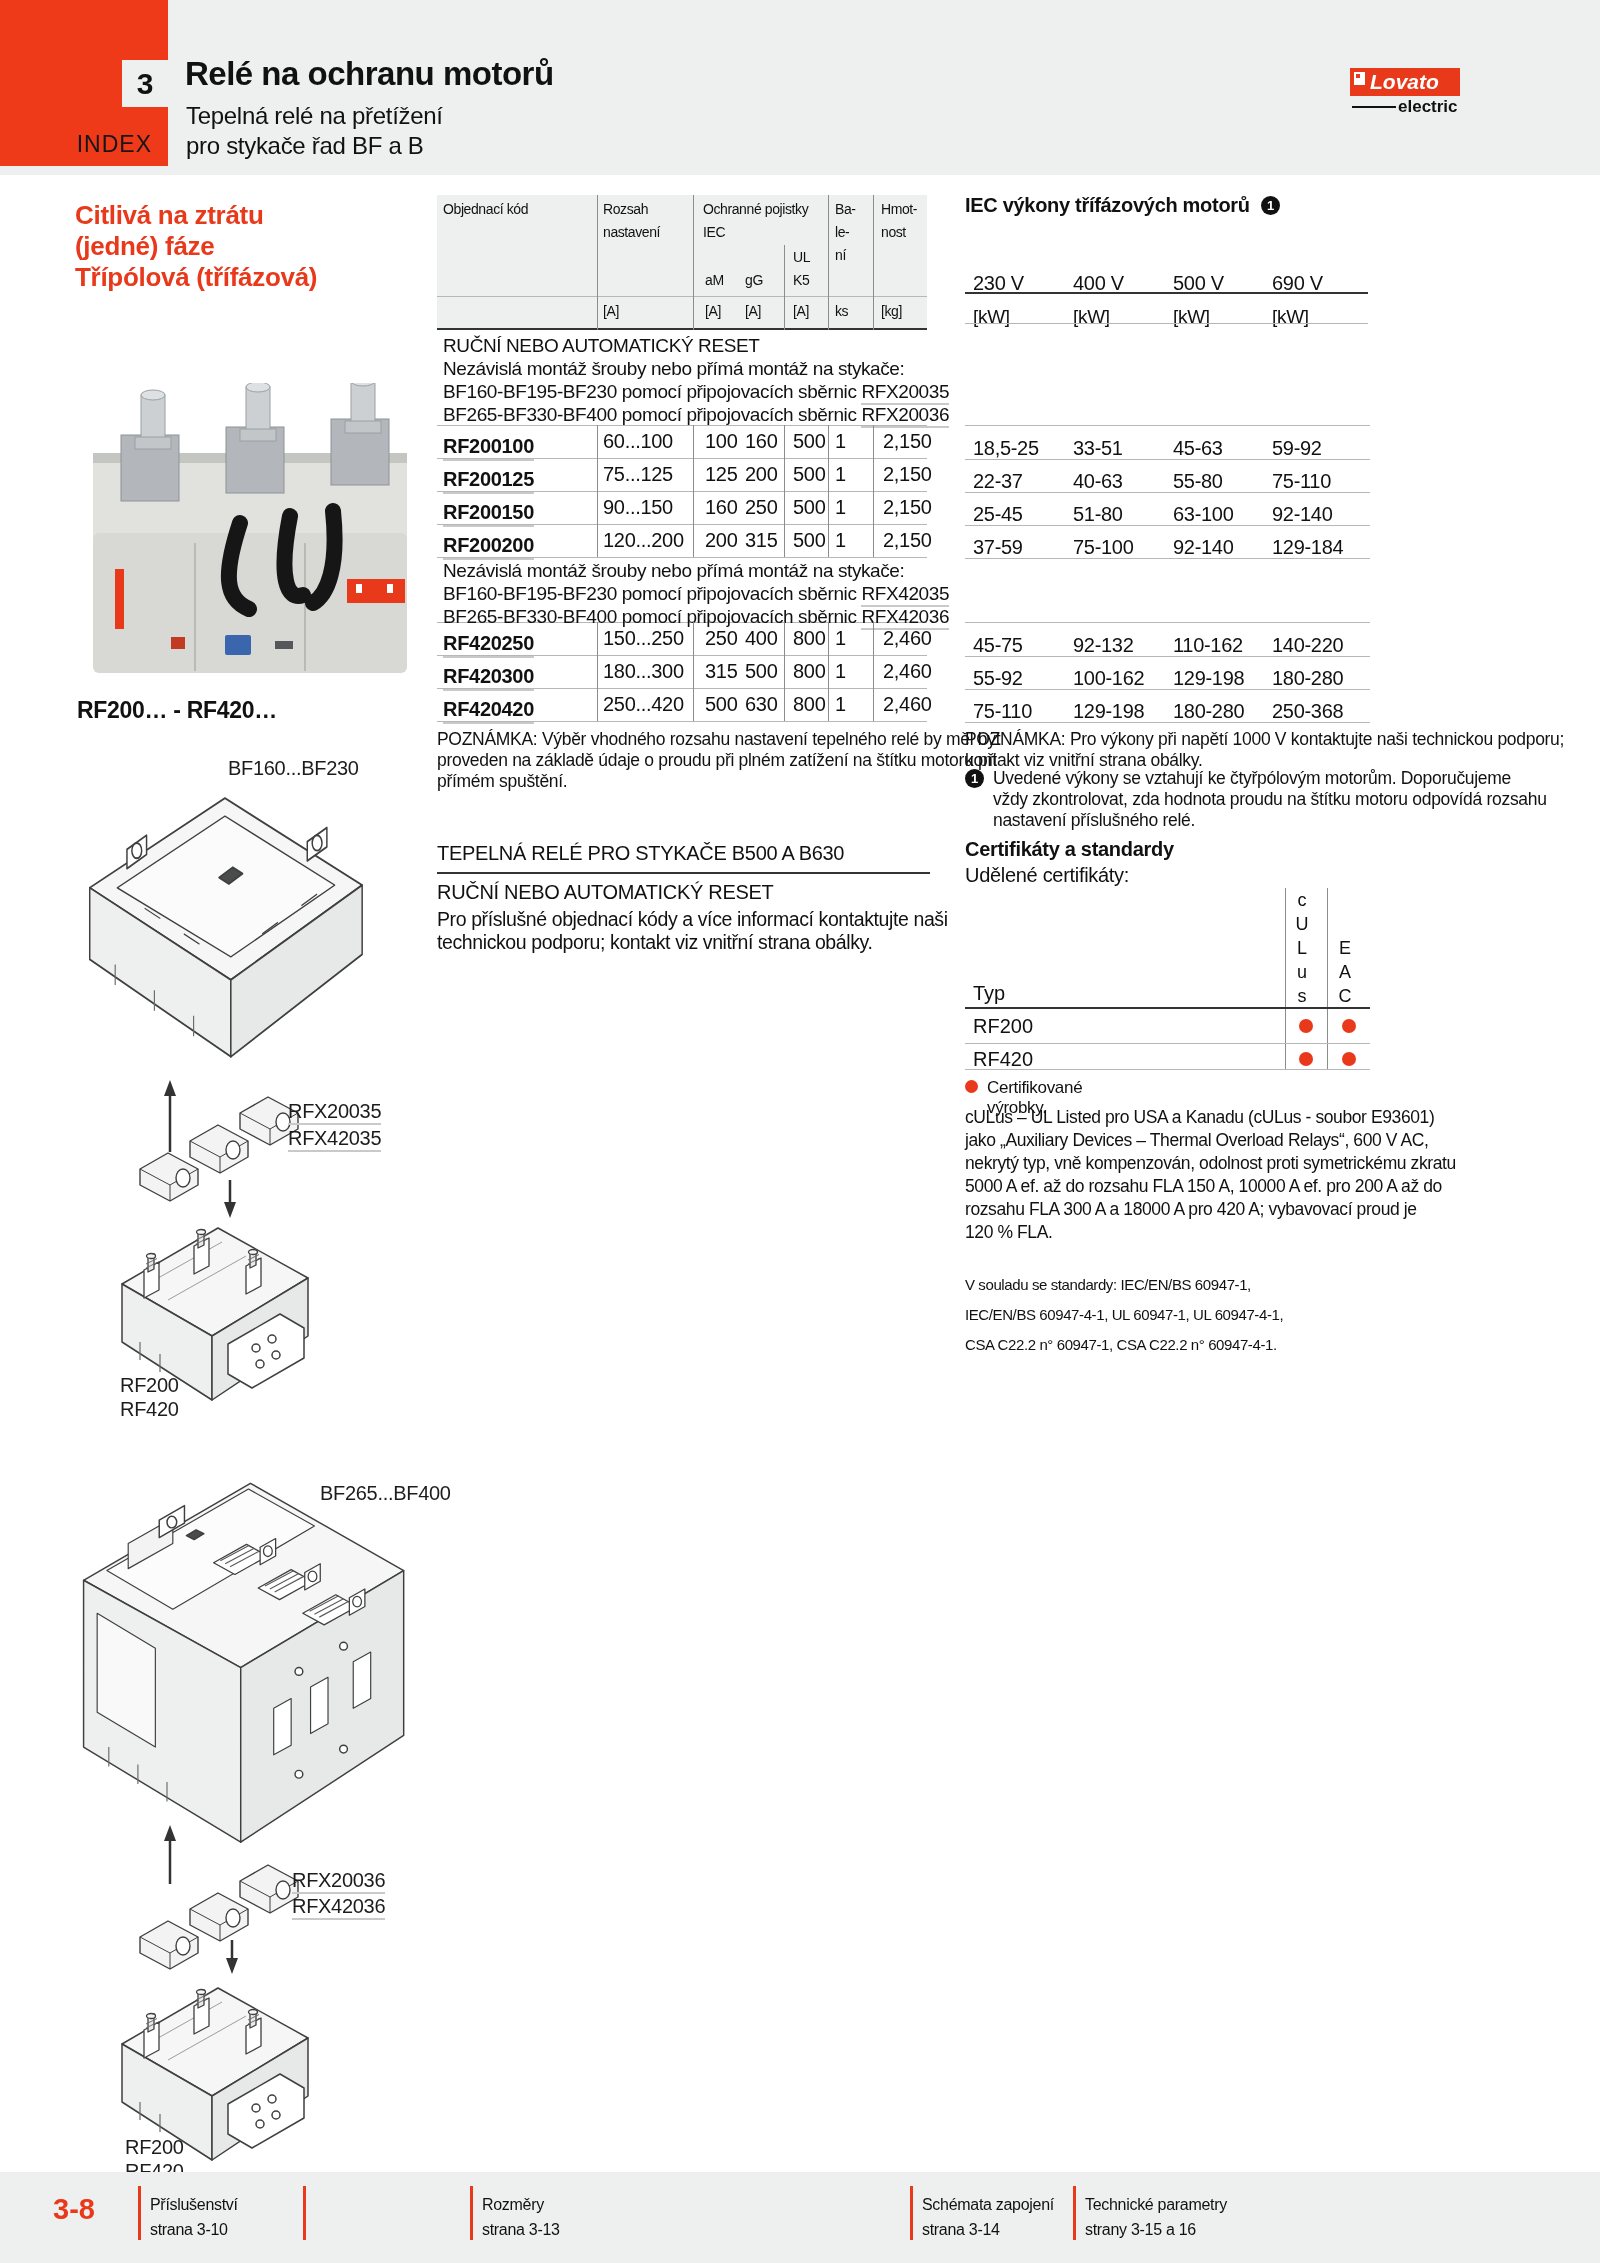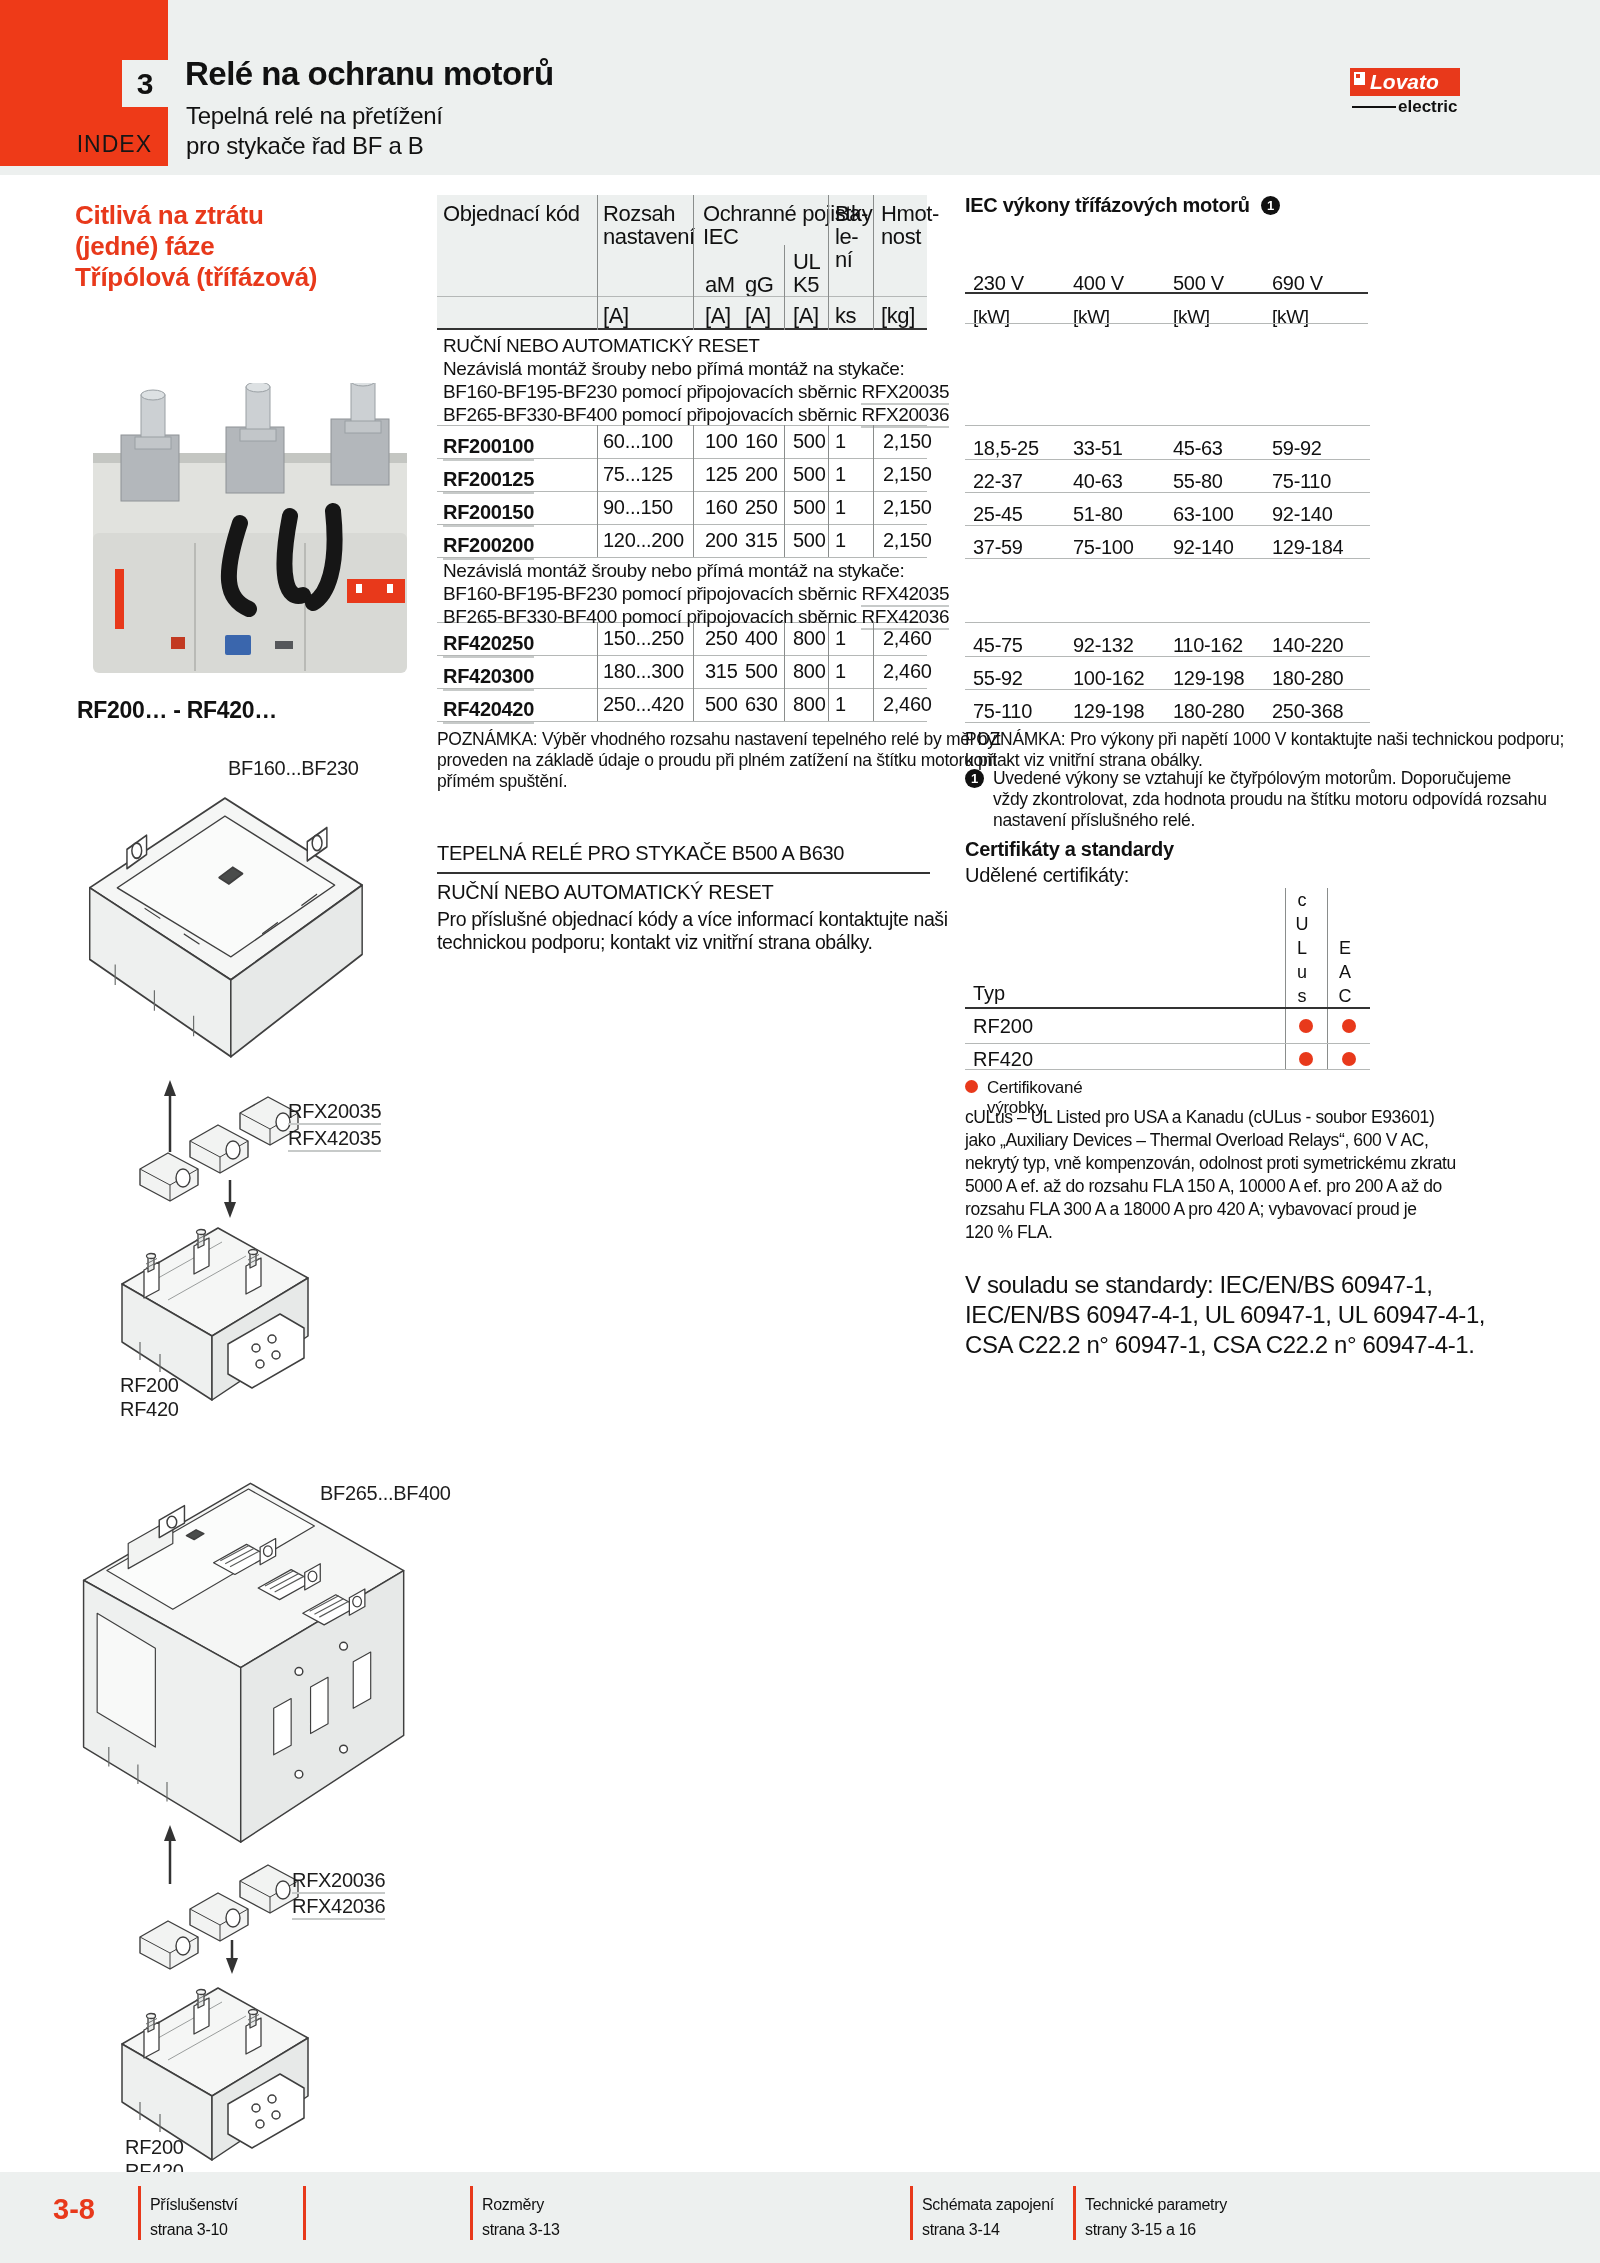--- a/index.html
+++ b/index.html
@@ -18,39 +18,39 @@
   .logo-chip{position:absolute;left:4px;top:4px;width:11px;height:13px;background:#fff;}
   .logo-chip i{position:absolute;left:2px;top:2px;width:4px;height:4px;background:#e8391b;}
   .logo-elec{font-size:17px;font-weight:bold;color:#111;}
   
   .feature{font-size:26px;font-weight:bold;color:#e8391b;letter-spacing:-0.3px;}
   .caption{font-size:23px;font-weight:bold;letter-spacing:-0.3px;}
   .dlabel{font-size:20px;color:#1c1c1c;letter-spacing:-0.3px;}
   .ulg{border-bottom:2px solid #c7cac9;padding-bottom:1px;}
   
   .ot{width:490px;}
-  .ot .hd{font-size:22px;letter-spacing:-0.4px;}
+  .ot .hd{font-size:14px;letter-spacing:-0.4px;}
   .vline{width:1px;background:#8a8d8c;}
   .hline{height:1px;background:#b5b8b7;}
   .trow{position:absolute;left:0;width:490px;height:33px;border-bottom:1px solid #b5b8b7;font-size:20px;letter-spacing:-0.3px;}
   .trow span{position:absolute;top:5px;}
   .code{font-weight:bold;}
   .sline{position:absolute;left:6px;font-size:19px;letter-spacing:-0.4px;white-space:nowrap;}
   .note{font-size:17.5px;letter-spacing:-0.3px;white-space:nowrap;}
   .b500t{font-size:20px;letter-spacing:-0.3px;border-bottom:2px solid #333;padding-bottom:7px;}
   
   .h-bold{font-size:20px;font-weight:bold;letter-spacing:-0.3px;}
   .cell{position:absolute;font-size:20px;letter-spacing:-0.3px;top:5px;margin-top:6px;}
   .ir{position:absolute;left:0;width:405px;height:33px;border-bottom:1px solid #b5b8b7;}
   .marker1{display:inline-block;width:19px;height:19px;border-radius:50%;background:#111;color:#fff;
            font-size:13px;font-weight:bold;text-align:center;line-height:19px;vertical-align:2px;}
   .vtxt{writing-mode:vertical-rl;text-orientation:upright;font-size:18px;letter-spacing:4px;line-height:1;}
   .dot{width:14px;height:14px;border-radius:50%;background:#e8391b;}
   .pline{font-size:17.5px;letter-spacing:-0.4px;white-space:nowrap;line-height:23px;}
-  .stline{font-size:24px;letter-spacing:-0.4px;white-space:nowrap;line-height:30px;}
+  .stline{font-size:15px;letter-spacing:-0.4px;white-space:nowrap;line-height:30px;}
   
   .fpage{font-size:29px;font-weight:bold;color:#e8391b;}
   .fbar{width:3px;height:54px;background:#e8391b;}
   .fitem div{font-size:16px;letter-spacing:-0.3px;line-height:25px;}
   svg{display:block;}
 </style>
 </head>
 <body>
 
 <svg width="0" height="0" style="position:absolute">

